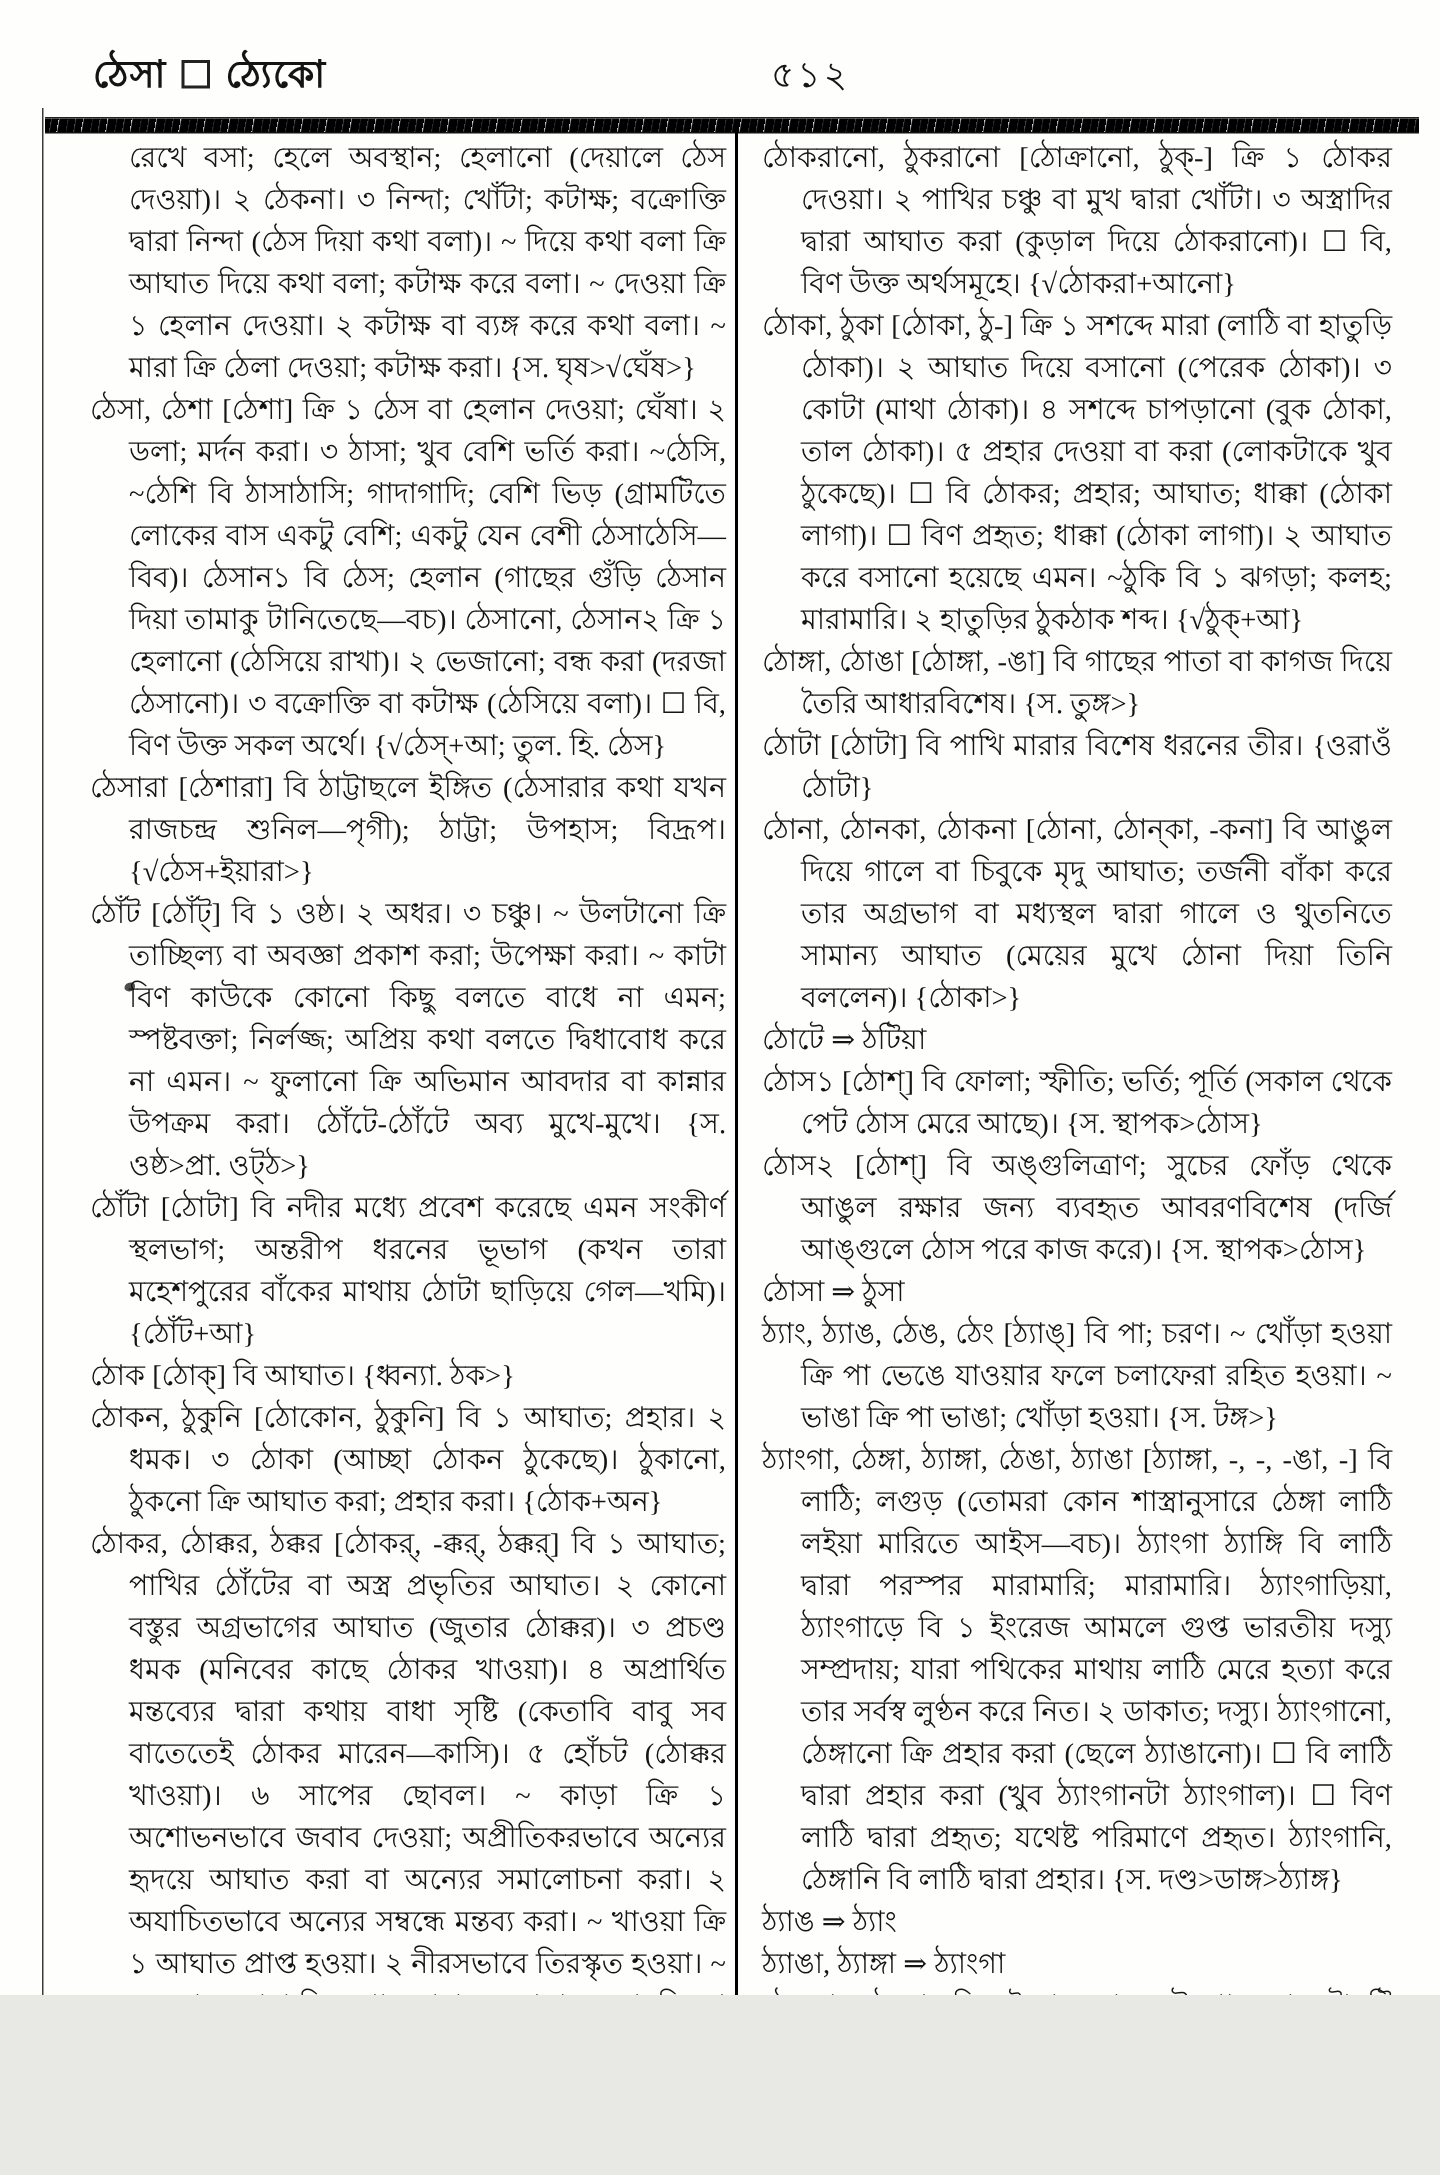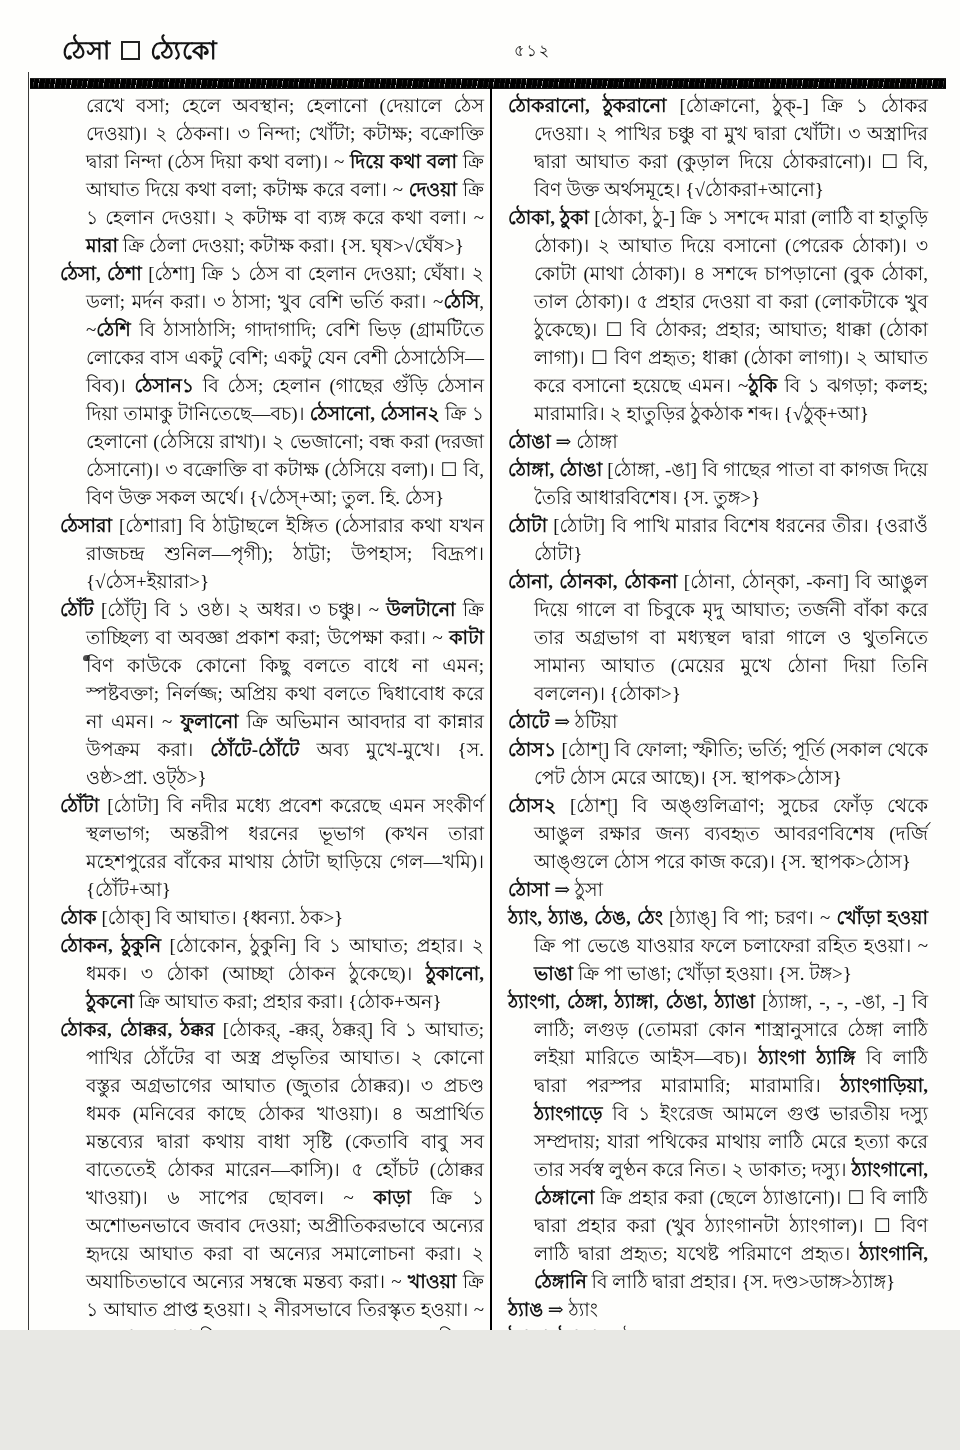--- a/index.html
+++ b/index.html
@@ -20,21 +20,21 @@
     position:absolute;top:34px;left:62px;right:40px;height:34px;
     font-size:25px;line-height:34px;
   }
   .guide-words{font-weight:bold;letter-spacing:1px;}
   .guide-sep{
     display:inline-block;width:15px;height:15px;border:2px solid #222;
     margin:0 10px;vertical-align:-1px;
   }
   .page-number{
     position:absolute;left:452px;top:0;
-    font-size:16px;font-weight:normal;letter-spacing:2px;
+    font-size:24px;font-weight:normal;letter-spacing:2px;
   }
   .header-rule{
     position:absolute;top:78px;left:30px;width:916px;height:9px;
     background:
       repeating-linear-gradient(100deg,
         #000 0px,#000 4px,#555 4px,#000 5px,#000 9px,#ddd 9px,#000 10px,#000 15px,#333 15px,#000 16px);
     border-top:1px solid #222;
     border-bottom:1px solid #111;
   }
   .columns{
@@ -49,21 +49,21 @@
     text-align:justify;
   }
   .col-left{padding-right:10px;}
   .col-right{padding-left:14px;}
   .column-divider{
     position:absolute;left:490px;top:86px;width:2px;height:1352px;
     background:#000;
   }
   .entry{margin:0;padding-left:26px;text-indent:-26px;}
   .entry.cont{text-indent:0;}
-  .entry b{font-weight:bold;}
+  .entry b{font-weight:normal;}
   .ink-speck{
     position:absolute;left:83px;top:655px;width:7px;height:6px;
     background:#222;border-radius:60% 40% 55% 45%;opacity:.8;
   }
 </style>
 </head>
 <body>
 
 <div class="page">
 
@@ -87,21 +87,20 @@
         <p class="entry"><b>ঠেসারা</b> [ঠেশারা] বি ঠাট্টাছলে ইঙ্গিত (ঠেসারার কথা যখন রাজচন্দ্র শুনিল—পৃগী); ঠাট্টা; উপহাস; বিদ্রূপ। {√ঠেস+ইয়ারা&gt;}</p>
         <p class="entry"><b>ঠোঁট</b> [ঠোঁট্] বি ১ ওষ্ঠ। ২ অধর। ৩ চঞ্চু। ~ <b>উলটানো</b> ক্রি তাচ্ছিল্য বা অবজ্ঞা প্রকাশ করা; উপেক্ষা করা। ~ <b>কাটা</b> বিণ কাউকে কোনো কিছু বলতে বাধে না এমন; স্পষ্টবক্তা; নির্লজ্জ; অপ্রিয় কথা বলতে দ্বিধাবোধ করে না এমন। ~ <b>ফুলানো</b> ক্রি অভিমান আবদার বা কান্নার উপক্রম করা। <b>ঠোঁটে-ঠোঁটে</b> অব্য মুখে-মুখে। {স. ওষ্ঠ&gt;প্রা. ওট্ঠ&gt;}</p>
         <p class="entry"><b>ঠোঁটা</b> [ঠোটা] বি নদীর মধ্যে প্রবেশ করেছে এমন সংকীর্ণ স্থলভাগ; অন্তরীপ ধরনের ভূভাগ (কখন তারা মহেশপুরের বাঁকের মাথায় ঠোটা ছাড়িয়ে গেল—খমি)। {ঠোঁট+আ}</p>
         <p class="entry"><b>ঠোক</b> [ঠোক্] বি আঘাত। {ধ্বন্যা. ঠক&gt;}</p>
         <p class="entry"><b>ঠোকন, ঠুকুনি</b> [ঠোকোন, ঠুকুনি] বি ১ আঘাত; প্রহার। ২ ধমক। ৩ ঠোকা (আচ্ছা ঠোকন ঠুকেছে)। <b>ঠুকানো, ঠুকনো</b> ক্রি আঘাত করা; প্রহার করা। {ঠোক+অন}</p>
         <p class="entry"><b>ঠোকর, ঠোক্কর, ঠক্কর</b> [ঠোকর্, -ক্কর্, ঠক্কর্] বি ১ আঘাত; পাখির ঠোঁটের বা অস্ত্র প্রভৃতির আঘাত। ২ কোনো বস্তুর অগ্রভাগের আঘাত (জুতার ঠোক্কর)। ৩ প্রচণ্ড ধমক (মনিবের কাছে ঠোকর খাওয়া)। ৪ অপ্রার্থিত মন্তব্যের দ্বারা কথায় বাধা সৃষ্টি (কেতাবি বাবু সব বাতেতেই ঠোকর মারেন—কাসি)। ৫ হোঁচট (ঠোক্কর খাওয়া)। ৬ সাপের ছোবল। ~ <b>কাড়া</b> ক্রি ১ অশোভনভাবে জবাব দেওয়া; অপ্রীতিকরভাবে অন্যের হৃদয়ে আঘাত করা বা অন্যের সমালোচনা করা। ২ অযাচিতভাবে অন্যের সম্বন্ধে মন্তব্য করা। ~ <b>খাওয়া</b> ক্রি ১ আঘাত প্রাপ্ত হওয়া। ২ নীরসভাবে তিরস্কৃত হওয়া। ~ <b>দেওয়া</b>, ~ <b>মারা</b> ক্রি কথার সাহায্যে আঘাত করা; বিদ্রূপ করা; টীকা-টীপ্পনী কাটা (খালি ঠোক্কর দেওয়াই তার কাজ)। ☐ বি সামান্য চর্চা; অল্প অনুশীলন (নানা বিদ্যায় ঠোকর মারা)। {ধ্বন্যা.}</p>
       </div>
     <div class="col col-right">
         <p class="entry"><b>ঠোকরানো, ঠুকরানো</b> [ঠোক্রানো, ঠুক্-] ক্রি ১ ঠোকর দেওয়া। ২ পাখির চঞ্চু বা মুখ দ্বারা খোঁটা। ৩ অস্ত্রাদির দ্বারা আঘাত করা (কুড়াল দিয়ে ঠোকরানো)। ☐ বি, বিণ উক্ত অর্থসমূহে। {√ঠোকরা+আনো}</p>
         <p class="entry"><b>ঠোকা, ঠুকা</b> [ঠোকা, ঠু-] ক্রি ১ সশব্দে মারা (লাঠি বা হাতুড়ি ঠোকা)। ২ আঘাত দিয়ে বসানো (পেরেক ঠোকা)। ৩ কোটা (মাথা ঠোকা)। ৪ সশব্দে চাপড়ানো (বুক ঠোকা, তাল ঠোকা)। ৫ প্রহার দেওয়া বা করা (লোকটাকে খুব ঠুকেছে)। ☐ বি ঠোকর; প্রহার; আঘাত; ধাক্কা (ঠোকা লাগা)। ☐ বিণ প্রহৃত; ধাক্কা (ঠোকা লাগা)। ২ আঘাত করে বসানো হয়েছে এমন। ~<b>ঠুকি</b> বি ১ ঝগড়া; কলহ; মারামারি। ২ হাতুড়ির ঠুকঠাক শব্দ। {√ঠুক্+আ}</p>
-        <p class="entry"><b>ঠোঙা</b> ⇒ ঠোঙ্গা</p>
         <p class="entry"><b>ঠোঙ্গা, ঠোঙা</b> [ঠোঙ্গা, -ঙা] বি গাছের পাতা বা কাগজ দিয়ে তৈরি আধারবিশেষ। {স. তুঙ্গ&gt;}</p>
         <p class="entry"><b>ঠোটা</b> [ঠোটা] বি পাখি মারার বিশেষ ধরনের তীর। {ওরাওঁ ঠোটা}</p>
         <p class="entry"><b>ঠোনা, ঠোনকা, ঠোকনা</b> [ঠোনা, ঠোন্কা, -কনা] বি আঙুল দিয়ে গালে বা চিবুকে মৃদু আঘাত; তর্জনী বাঁকা করে তার অগ্রভাগ বা মধ্যস্থল দ্বারা গালে ও থুতনিতে সামান্য আঘাত (মেয়ের মুখে ঠোনা দিয়া তিনি বললেন)। {ঠোকা&gt;}</p>
         <p class="entry"><b>ঠোটে</b> ⇒ ঠটিয়া</p>
         <p class="entry"><b>ঠোস১</b> [ঠোশ্] বি ফোলা; স্ফীতি; ভর্তি; পূর্তি (সকাল থেকে পেট ঠোস মেরে আছে)। {স. স্থাপক&gt;ঠোস}</p>
         <p class="entry"><b>ঠোস২</b> [ঠোশ্] বি অঙ্গুলিত্রাণ; সুচের ফোঁড় থেকে আঙুল রক্ষার জন্য ব্যবহৃত আবরণবিশেষ (দর্জি আঙ্গুলে ঠোস পরে কাজ করে)। {স. স্থাপক&gt;ঠোস}</p>
         <p class="entry"><b>ঠোসা</b> ⇒ ঠুসা</p>
         <p class="entry"><b>ঠ্যাং, ঠ্যাঙ, ঠেঙ, ঠেং</b> [ঠ্যাঙ্] বি পা; চরণ। ~ <b>খোঁড়া হওয়া</b> ক্রি পা ভেঙে যাওয়ার ফলে চলাফেরা রহিত হওয়া। ~ <b>ভাঙা</b> ক্রি পা ভাঙা; খোঁড়া হওয়া। {স. টঙ্গ&gt;}</p>
         <p class="entry"><b>ঠ্যাংগা, ঠেঙ্গা, ঠ্যাঙ্গা, ঠেঙা, ঠ্যাঙা</b> [ঠ্যাঙ্গা, -, -, -ঙা, -] বি লাঠি; লগুড় (তোমরা কোন শাস্ত্রানুসারে ঠেঙ্গা লাঠি লইয়া মারিতে আইস—বচ)। <b>ঠ্যাংগা ঠ্যাঙ্গি</b> বি লাঠি দ্বারা পরস্পর মারামারি; মারামারি। <b>ঠ্যাংগাড়িয়া, ঠ্যাংগাড়ে</b> বি ১ ইংরেজ আমলে গুপ্ত ভারতীয় দস্যু সম্প্রদায়; যারা পথিকের মাথায় লাঠি মেরে হত্যা করে তার সর্বস্ব লুণ্ঠন করে নিত। ২ ডাকাত; দস্যু। <b>ঠ্যাংগানো, ঠেঙ্গানো</b> ক্রি প্রহার করা (ছেলে ঠ্যাঙানো)। ☐ বি লাঠি দ্বারা প্রহার করা (খুব ঠ্যাংগানটা ঠ্যাংগাল)। ☐ বিণ লাঠি দ্বারা প্রহৃত; যথেষ্ট পরিমাণে প্রহৃত। <b>ঠ্যাংগানি, ঠেঙ্গানি</b> বি লাঠি দ্বারা প্রহার। {স. দণ্ড&gt;ডাঙ্গ&gt;ঠ্যাঙ্গ}</p>
         <p class="entry"><b>ঠ্যাঙ</b> ⇒ ঠ্যাং</p>

